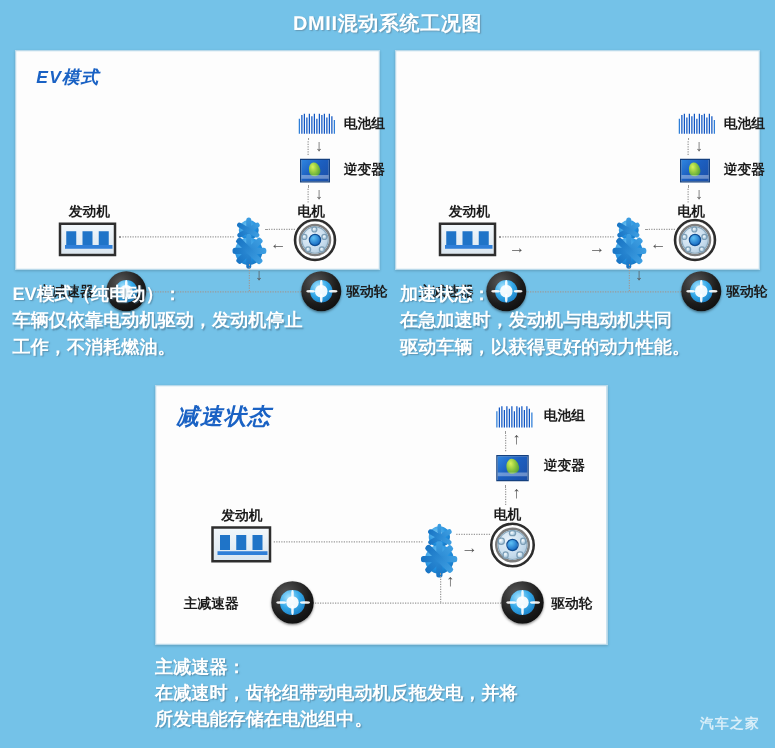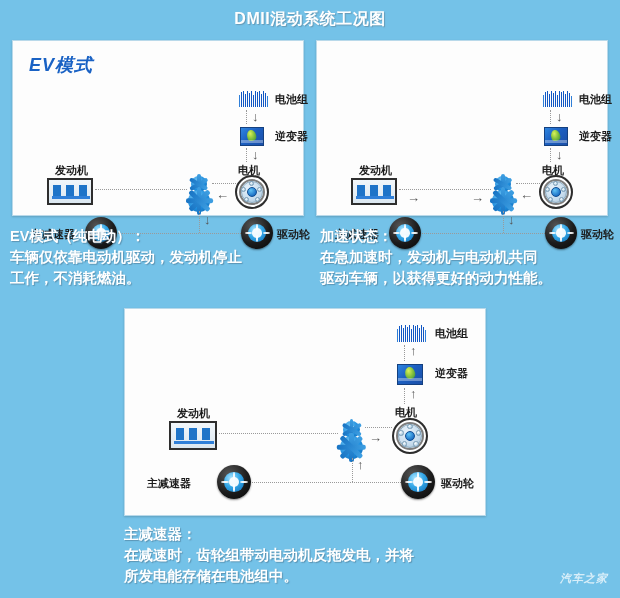--- a/index.html
+++ b/index.html
@@ -181,31 +181,30 @@
     line-height: 1.45;
     text-shadow: 1px 1px 1px rgba(70,110,135,.55);
     white-space: pre-line;
   }
   .watermark {
     position:absolute;
     color: rgba(255,255,255,.72);
     font-size: 11px;
     font-weight: bold;
     letter-spacing: 1px;
-    font-style: italic;
   }
 </style>
 </head>
 <body>
 
 <div class="title">DMII混动系统工况图</div>
 
 <div class="panel" style="left:12px; top:40px; width:292px; height:176px;">
   <div class="panel-inner">
-    <div class="panel-title" style="left:16px; top:12px; font-size:18px;">EV模式</div>
+    <div class="panel-title" style="left:16px; top:12px; font-size:14px;">EV模式</div>
 
     <div class="battery" style="left:226px; top:50px; height:16px;">
       <i class="cap" style="height:12px;"></i>
         <i style="height:15px;"></i>
         <i style="height:16px;"></i>
         <i style="height:13px;"></i>
       <i style="height:16px;"></i>
         <i style="height:14px;"></i>
         <i style="height:16px;"></i>
         <i style="height:12px;"></i>
@@ -395,20 +394,21 @@
 
 <div class="cap-block" style="left:10px; top:226px; width:300px;">EV模式（纯电动）：
 车辆仅依靠电动机驱动，发动机停止
 工作，不消耗燃油。</div>
 <div class="cap-block" style="left:320px; top:226px; width:296px;">加速状态：
 在急加速时，发动机与电动机共同
 驱动车辆，以获得更好的动力性能。</div>
 
 <div class="panel" style="left:124px; top:308px; width:362px; height:208px;">
   <div class="panel-inner">
+    <div class="panel-title" style="left:16px; top:12px; font-size:18px;">减速状态</div>
 
     <div class="battery" style="left:272px; top:16px; height:17px;">
       <i class="cap" style="height:13px;"></i>
         <i style="height:16px;"></i>
         <i style="height:17px;"></i>
         <i style="height:14px;"></i>
       <i style="height:17px;"></i>
         <i style="height:15px;"></i>
         <i style="height:17px;"></i>
         <i style="height:13px;"></i>

